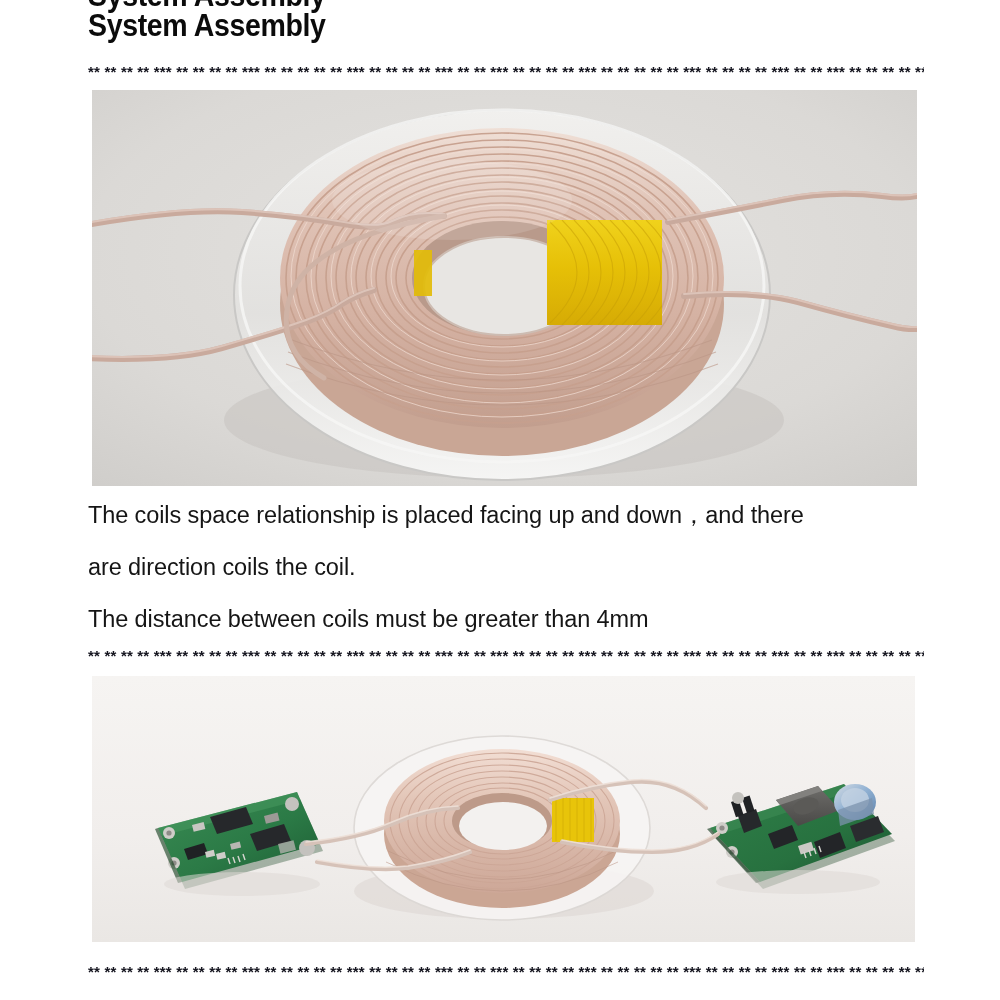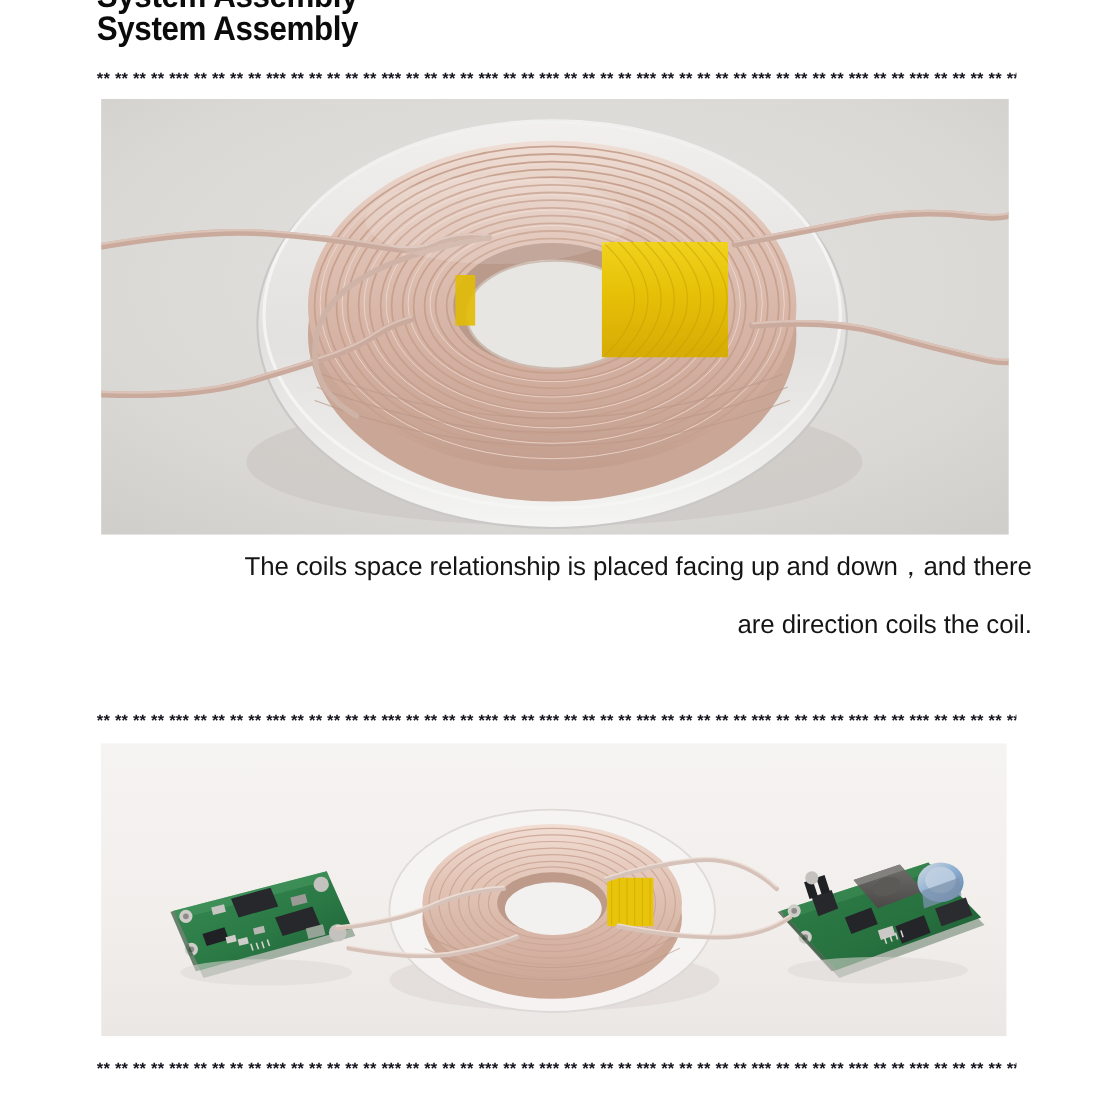--- a/index.html
+++ b/index.html
@@ -77,21 +77,20 @@
   
   .para {
     position: absolute;
     left: 88px;
     width: 850px;
     font-size: 23.5px;
     line-height: 30px;
     color: #151515;
     white-space: nowrap;
     letter-spacing: -0.1px;
-    text-align: right;
   }
   .para-1a { top: 500px; }
   .para-1b { top: 552px; }
   .para-2  { top: 604px; }
 
   
   .photo {
     position: absolute;
     overflow: hidden;
   }
@@ -232,20 +231,21 @@
         <path d="M576 130 Q640 118 690 108 Q740 98 790 104 Q818 108 831 102"></path>
         <path d="M592 204 Q660 198 706 210 Q756 224 800 234 Q820 239 831 236"></path>
       </g>
 
       <ellipse cx="360" cy="110" rx="120" ry="40" fill="#ffffff" opacity="0.13"></ellipse>
     </svg>
   </div>
 
   <div class="para para-1a">The coils space relationship is placed facing up and down，and there</div>
   <div class="para para-1b">are direction coils the coil.</div>
+  <div class="para para-2">The distance between coils must be greater than 4mm</div>
 
   <div class="sep sep-2">** ** ** ** *** ** ** ** ** *** ** ** ** ** ** *** ** ** ** ** *** ** ** *** ** ** ** ** *** ** ** ** ** ** *** ** ** ** ** *** ** ** *** ** ** ** ** *** ** ** ** ** ** *** ** ** ** ** *** ** ** *** ** ** ** ** ** ** ** ** *** ** ** ** ** *** ** ** ** ** ** *** ** ** ** ** *** ** ** *** ** ** ** ** *** ** ** ** ** ** *** ** ** ** ** *** ** ** *** ** ** ** ** *** ** ** ** ** ** *** ** ** ** ** *** ** ** *** ** ** ** ** ** ** ** ** *** ** ** ** ** *** ** ** ** ** ** *** ** ** ** ** *** ** ** *** ** ** ** ** *** ** ** ** ** ** *** ** ** ** ** *** ** ** *** ** ** ** ** *** ** ** ** ** ** *** ** ** ** ** *** ** ** *** ** ** ** ** </div>
 
   <div class="photo" id="photo-system-assembly">
     <svg viewBox="0 0 823 266" preserveAspectRatio="none">
       <defs>
         <linearGradient id="bgGrad2" x1="0%" y1="0%" x2="0%" y2="100%">
           <stop offset="0%" stop-color="#f6f4f2"></stop>
           <stop offset="60%" stop-color="#f1eeec"></stop>
           <stop offset="100%" stop-color="#eae7e4"></stop>

